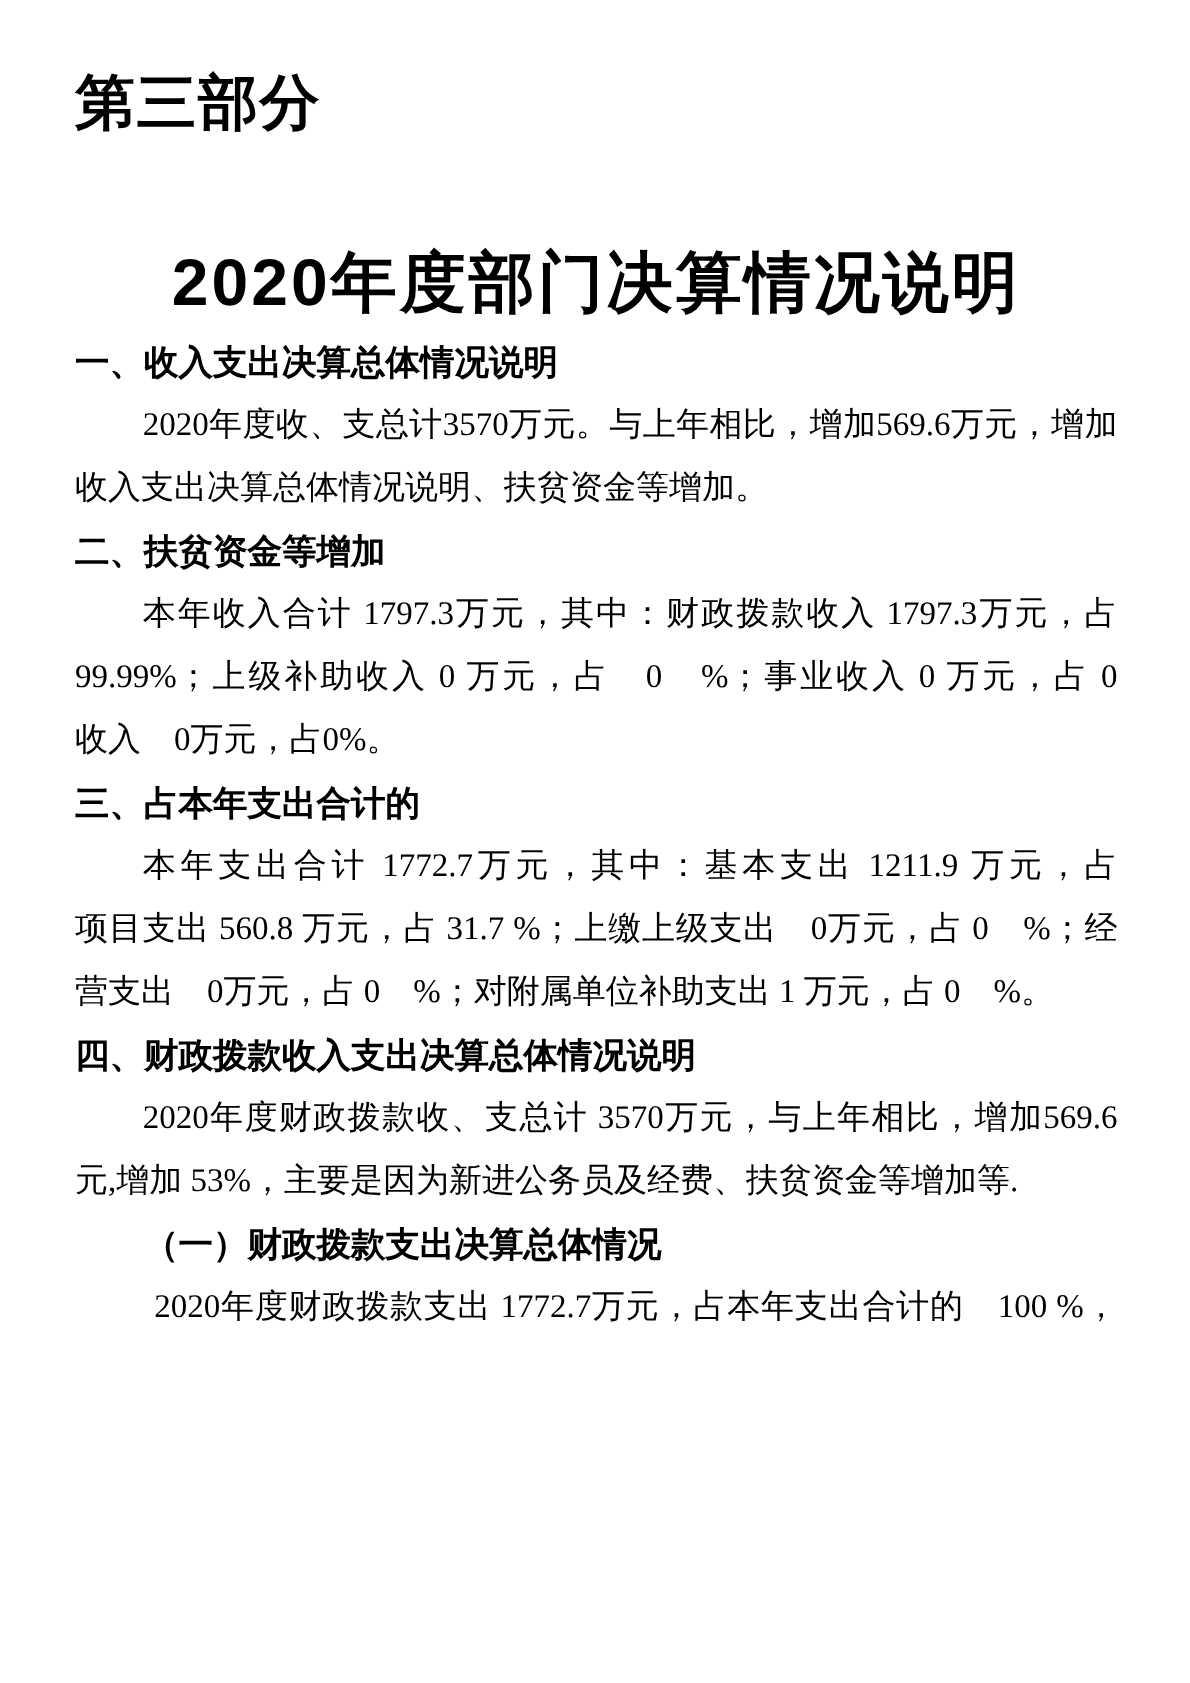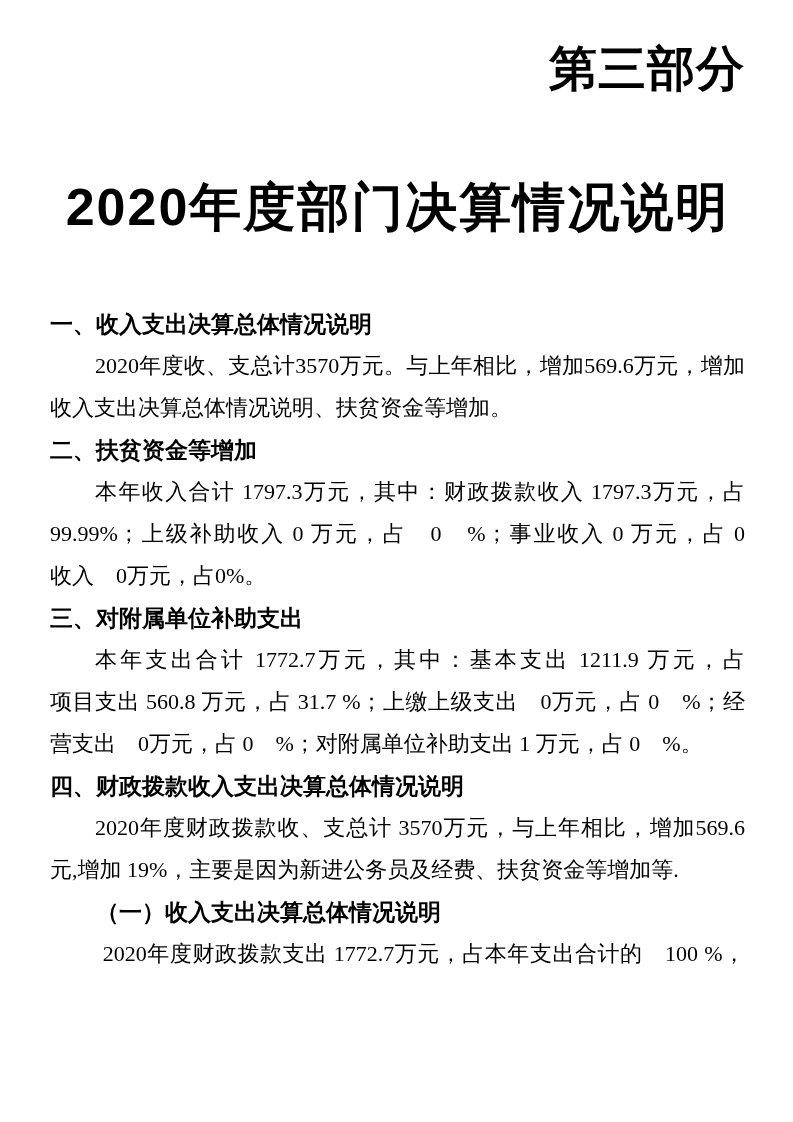--- a/index.html
+++ b/index.html
@@ -17,40 +17,39 @@
     box-sizing: border-box;
     width: 793px;
     height: 1122px;
     padding: 0 48px 0 50px;
     background: #ffffff;
   }
   .doc-title {
     margin-top: 36px;
     height: 66px;
     line-height: 66px;
-    text-align: right;
+    text-align: left;
     font-family: "Liberation Sans", "DejaVu Sans", sans-serif;
     font-weight: bold;
-    font-size: 48px;
+    font-size: 40px;
     letter-spacing: 1px;
     white-space: nowrap;
   }
   .doc-subtitle {
-    margin-top: 74px;
+    margin-top: 56px;
     height: 62px;
     line-height: 62px;
     text-align: center;
     font-family: "Liberation Sans", "DejaVu Sans", sans-serif;
     font-weight: bold;
-    font-size: 52px;
+    font-size: 44px;
     letter-spacing: 2px;
     white-space: nowrap;
   }
   .content {
-    margin-top: 65px;
   }
   .h {
     font-family: "Liberation Sans", "DejaVu Sans", sans-serif;
     font-weight: bold;
     font-size: 23px;
     height: 42px;
     line-height: 42px;
     overflow: hidden;
     white-space: nowrap;
   }
@@ -93,31 +92,31 @@
     </section>
 
     <section>
       <div class="h">二、扶贫资金等增加</div>
       <div class="bl indent stretch">本年收入合计 1797.3万元，其中：财政拨款收入 1797.3万元，占</div>
       <div class="bl stretch">99.99%；上级补助收入 0 万元，占　0　%；事业收入 0 万元，占 0　%；</div>
       <div class="bl">收入　0万元，占0%。</div>
     </section>
 
     <section>
-      <div class="h">三、对附属单位补助支出</div>
+      <div class="h">三、占本年支出合计的</div>
       <div class="bl indent stretch">本年支出合计 1772.7万元，其中：基本支出 1211.9 万元，占　68.3%；</div>
       <div class="bl stretch">项目支出 560.8 万元，占 31.7 %；上缴上级支出　0万元，占 0　%；经</div>
       <div class="bl">营支出　0万元，占 0　%；对附属单位补助支出 1 万元，占 0　%。</div>
     </section>
 
     <section>
       <div class="h">四、财政拨款收入支出决算总体情况说明</div>
       <div class="bl indent stretch">2020年度财政拨款收、支总计 3570万元，与上年相比，增加569.6 万</div>
-      <div class="bl">元,增加 19%，主要是因为新进公务员及经费、扶贫资金等增加等.</div>
+      <div class="bl">元,增加 53%，主要是因为新进公务员及经费、扶贫资金等增加等.</div>
     </section>
 
     <section>
-      <div class="h sub-h">（一）收入支出决算总体情况说明</div>
+      <div class="h sub-h">（一）财政拨款支出决算总体情况</div>
       <div class="bl indent-wide stretch">2020年度财政拨款支出 1772.7万元，占本年支出合计的　100 %，与</div>
     </section>
 
   </div>
 </div>
 
 </body></html>

